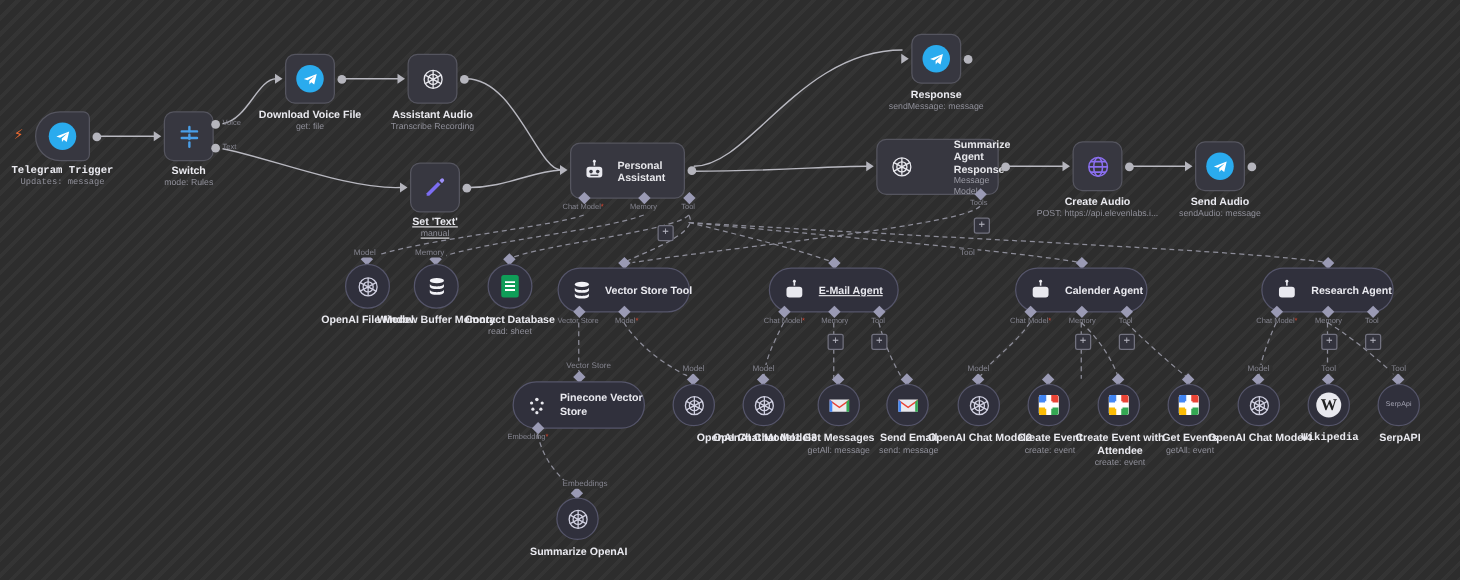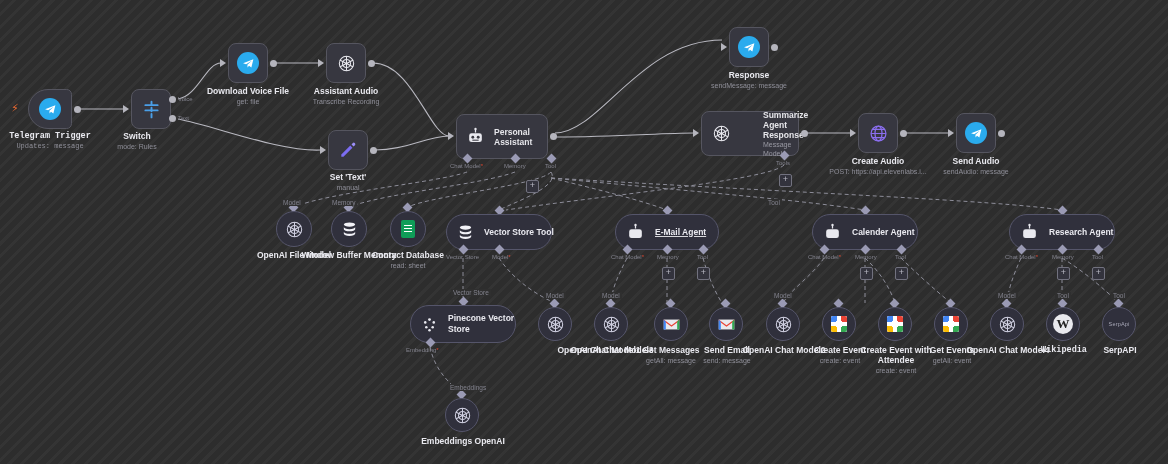--- a/index.html
+++ b/index.html
@@ -148,21 +148,21 @@
 
   <div class="arrow" style="left:123px;top:105px;"></div>
   <div class="node" style="left:131px;top:89px;width:40px;height:40px;">
     <span class="ic sw">
       <svg viewBox="0 0 24 24" fill="none" stroke="#4a9fe8" stroke-width="2.2" stroke-linecap="round">
         <path d="M12 3v4M12 10v4M12 17v4"></path>
           <path d="M5 7h14M5 13h14"></path>
       </svg>
     </span>
   </div>
-  <div class="caption" style="left:87px;top:131px;width:100px;">
+  <div class="caption" style="left:101px;top:131px;width:100px;">
     <div class="nm">Switch</div>
     <div class="sb">mode: Rules</div>
   </div>
   <div class="dot" style="left:169px;top:96px;"></div>
   <div class="dot" style="left:169px;top:115px;"></div>
   <div class="portlbl" style="left:178px;top:96px;">Voice</div>
   <div class="portlbl" style="left:178px;top:115px;">Text</div>
 
   <div class="arrow" style="left:220px;top:59px;"></div>
   <div class="node" style="left:228px;top:43px;width:40px;height:40px;">
@@ -196,21 +196,21 @@
 
   <div class="arrow" style="left:320px;top:146px;"></div>
   <div class="node" style="left:328px;top:130px;width:40px;height:40px;">
     <span class="ic pen">
       <svg viewBox="0 0 24 24">
           <path fill="#7c6df2" d="M4 17.5L14.8 6.7l2.5 2.5L6.5 20H4z"></path>
         <path fill="#9c8ff7" d="M16.2 5.3l1.6-1.6a1.6 1.6 0 0 1 2.3 0l.2.2a1.6 1.6 0 0 1 0 2.3l-1.6 1.6z"></path>
         </svg>
     </span>
   </div>
-  <div class="caption" style="left:298px;top:172px;width:100px;">
+  <div class="caption" style="left:298px;top:172px;width:100px;text-decoration:underline;">
     <div class="nm">Set 'Text'</div>
     <div class="sb">manual</div>
   </div>
   <div class="dot" style="left:370px;top:147px;"></div>
 
   <div class="arrow" style="left:448px;top:132px;"></div>
   <div class="node wide" style="left:456px;top:114px;width:92px;height:45px;">
     <span class="ic bot">
       <svg viewBox="0 0 24 24" fill="#e9e9ef">
         <rect x="4" y="8" width="16" height="11" rx="3"></rect>
@@ -603,21 +603,21 @@
   <div class="subnode" style="left:445px;top:398px;width:34px;height:34px;">
     <span class="ic oai">
       <svg viewBox="0 0 24 24" fill="none" stroke="#cfcfe0" stroke-width="1.2">
           <circle cx="12" cy="12" r="8.2"></circle>
           <circle cx="12" cy="12" r="4.6"></circle>
           <path d="M12 3.8v16.4M4.3 7.9l15.4 8.2M4.3 16.1l15.4-8.2"></path>
         </svg>
       </span>
   </div>
   <div class="caption" style="left:415px;top:436px;width:96px;">
-    <div class="nm">Embeddings OpenAI</div>
+    <div class="nm">Summarize OpenAI</div>
     </div>
 
   <div class="plink" style="left:281px;top:199px;">Model</div>
   <div class="plink" style="left:330px;top:199px;">Memory</div>
   <div class="plink" style="left:766px;top:199px;">Tool</div>
   <div class="plink" style="left:451px;top:289px;">Vector Store</div>
   <div class="plink" style="left:544px;top:292px;">Model</div>
   <div class="plink" style="left:600px;top:292px;">Model</div>
   <div class="plink" style="left:772px;top:292px;">Model</div>
   <div class="plink" style="left:996px;top:292px;">Model</div>

